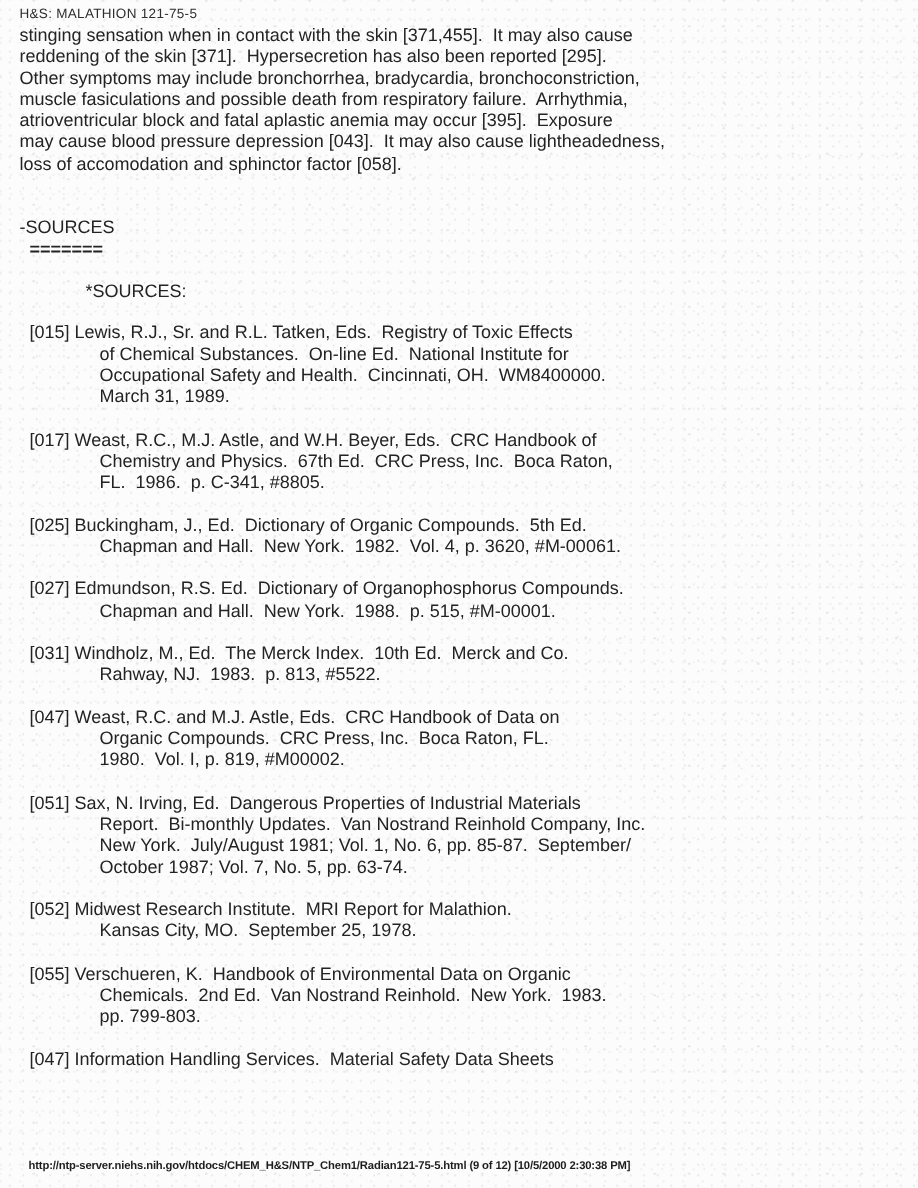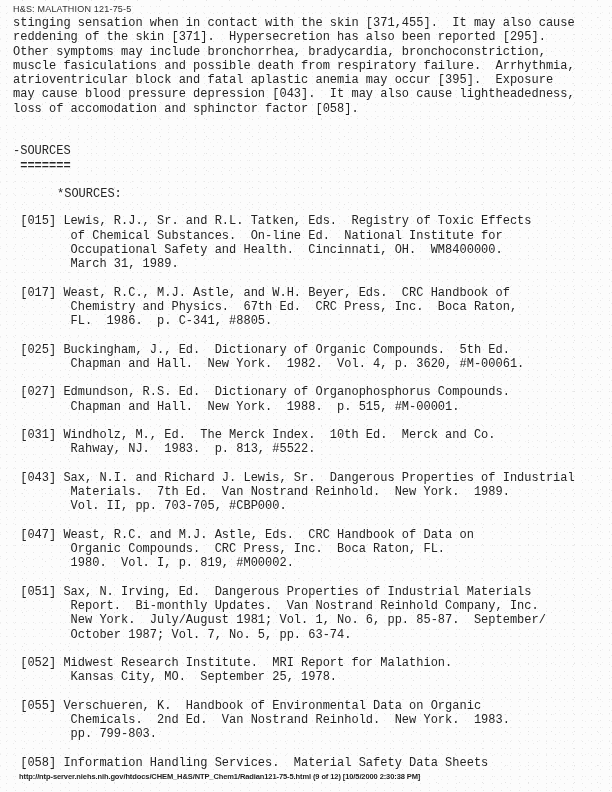--- a/index.html
+++ b/index.html
@@ -31,21 +31,21 @@
     font-weight: normal;
     color: #2e2e2e;
     letter-spacing: 0.2px;
     white-space: nowrap;
   }
   .doc {
     position: absolute;
     left: 13px;
     top: 16px;
     width: 590px;
-    font-family: Liberation Mono, monospace;
+    font-family: Liberation Sans, sans-serif;
     font-size: 12px;
     line-height: 14.25px;
     color: #232323;
   }
   .doc pre {
     margin: 0;
     padding: 0;
     font: inherit;
     color: inherit;
     white-space: pre;
@@ -117,41 +117,38 @@
 
         <pre class="source">[025] Buckingham, J., Ed.  Dictionary of Organic Compounds.  5th Ed.
 Chapman and Hall.  New York.  1982.  Vol. 4, p. 3620, #M-00061.</pre>
 
         <pre class="source">[027] Edmundson, R.S. Ed.  Dictionary of Organophosphorus Compounds.
 Chapman and Hall.  New York.  1988.  p. 515, #M-00001.</pre>
 
         <pre class="source">[031] Windholz, M., Ed.  The Merck Index.  10th Ed.  Merck and Co.
 Rahway, NJ.  1983.  p. 813, #5522.</pre>
 
-        <pre class="source">[043] Sax, N.I. and Richard J. Lewis, Sr.  Dangerous Properties of Industrial
-Materials.  7th Ed.  Van Nostrand Reinhold.  New York.  1989.
-Vol. II, pp. 703-705, #CBP000.</pre>
 
         <pre class="source">[047] Weast, R.C. and M.J. Astle, Eds.  CRC Handbook of Data on
 Organic Compounds.  CRC Press, Inc.  Boca Raton, FL.
 1980.  Vol. I, p. 819, #M00002.</pre>
 
         <pre class="source">[051] Sax, N. Irving, Ed.  Dangerous Properties of Industrial Materials
 Report.  Bi-monthly Updates.  Van Nostrand Reinhold Company, Inc.
 New York.  July/August 1981; Vol. 1, No. 6, pp. 85-87.  September/
 October 1987; Vol. 7, No. 5, pp. 63-74.</pre>
 
         <pre class="source">[052] Midwest Research Institute.  MRI Report for Malathion.
 Kansas City, MO.  September 25, 1978.</pre>
 
         <pre class="source">[055] Verschueren, K.  Handbook of Environmental Data on Organic
 Chemicals.  2nd Ed.  Van Nostrand Reinhold.  New York.  1983.
 pp. 799-803.</pre>
 
-        <pre class="source">[058] Information Handling Services.  Material Safety Data Sheets</pre>
+        <pre class="source">[047] Information Handling Services.  Material Safety Data Sheets</pre>
       </div>
 
   </div>
 
   <div class="print-footer">
     <span>http://ntp-server.niehs.nih.gov/htdocs/CHEM_H&amp;S/NTP_Chem1/Radian121-75-5.html</span>
     <span>(9 of 12)</span>
     <span>[10/5/2000 2:30:38 PM]</span>
   </div>
 

